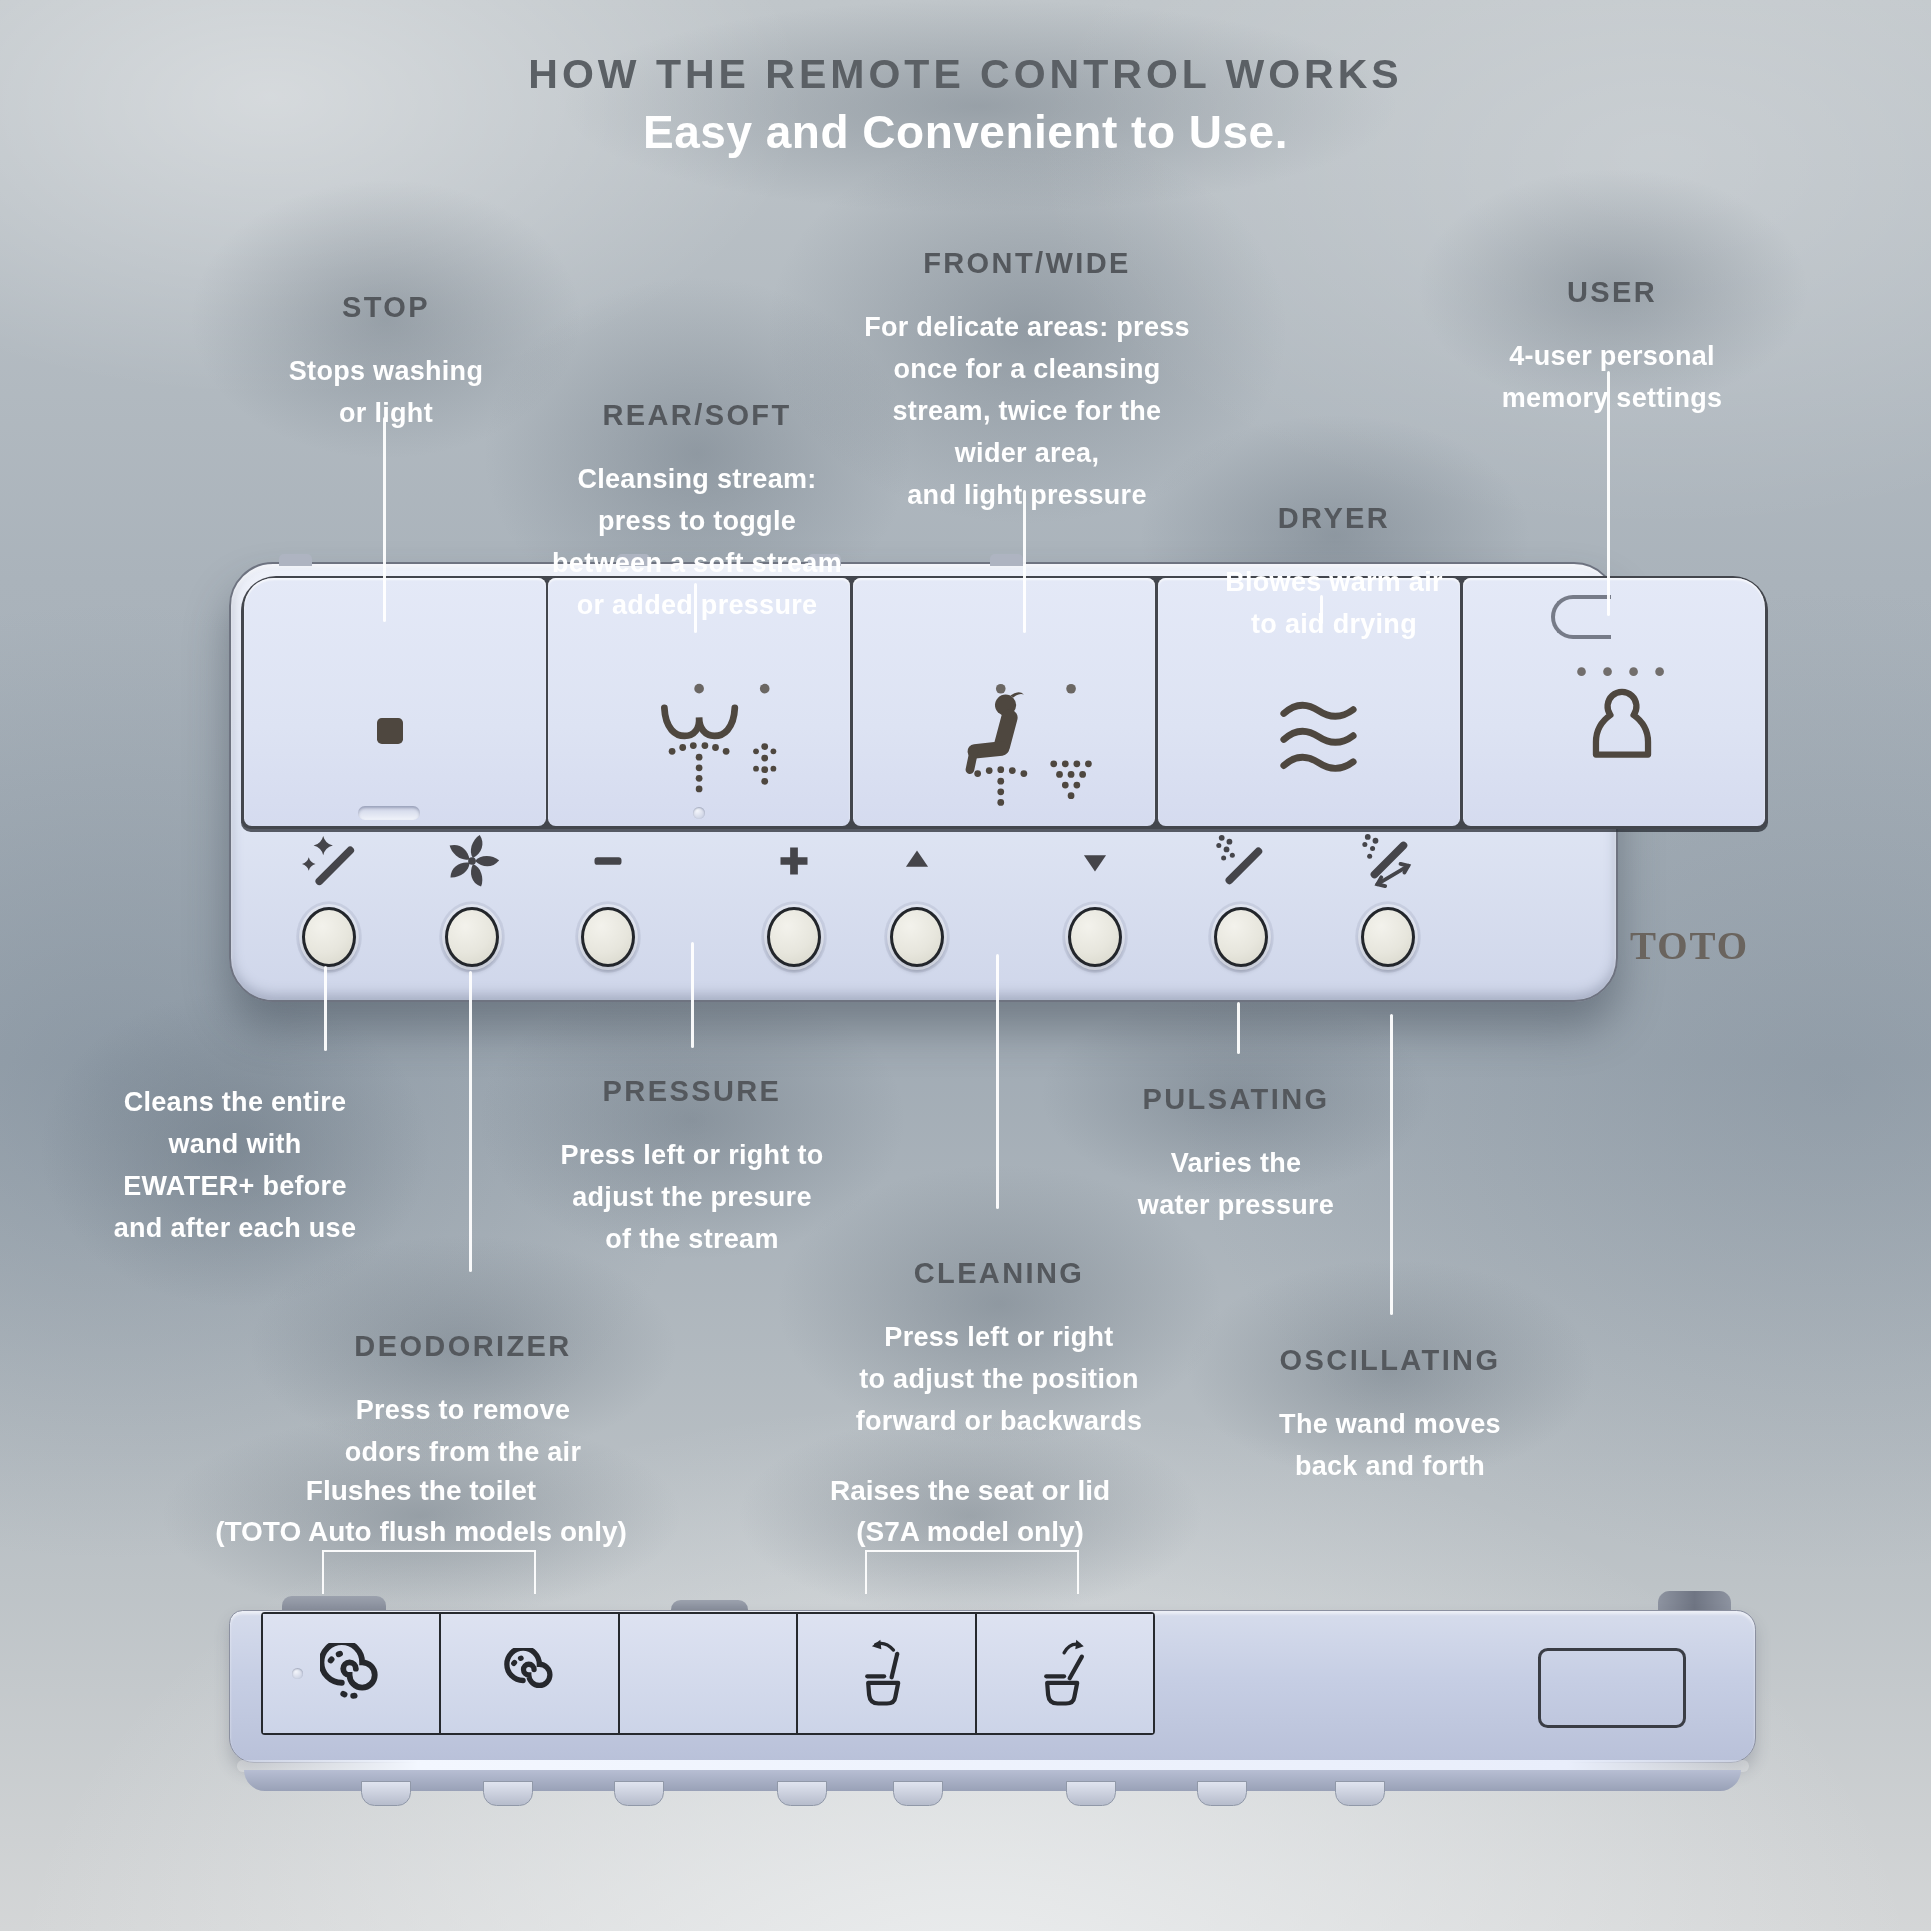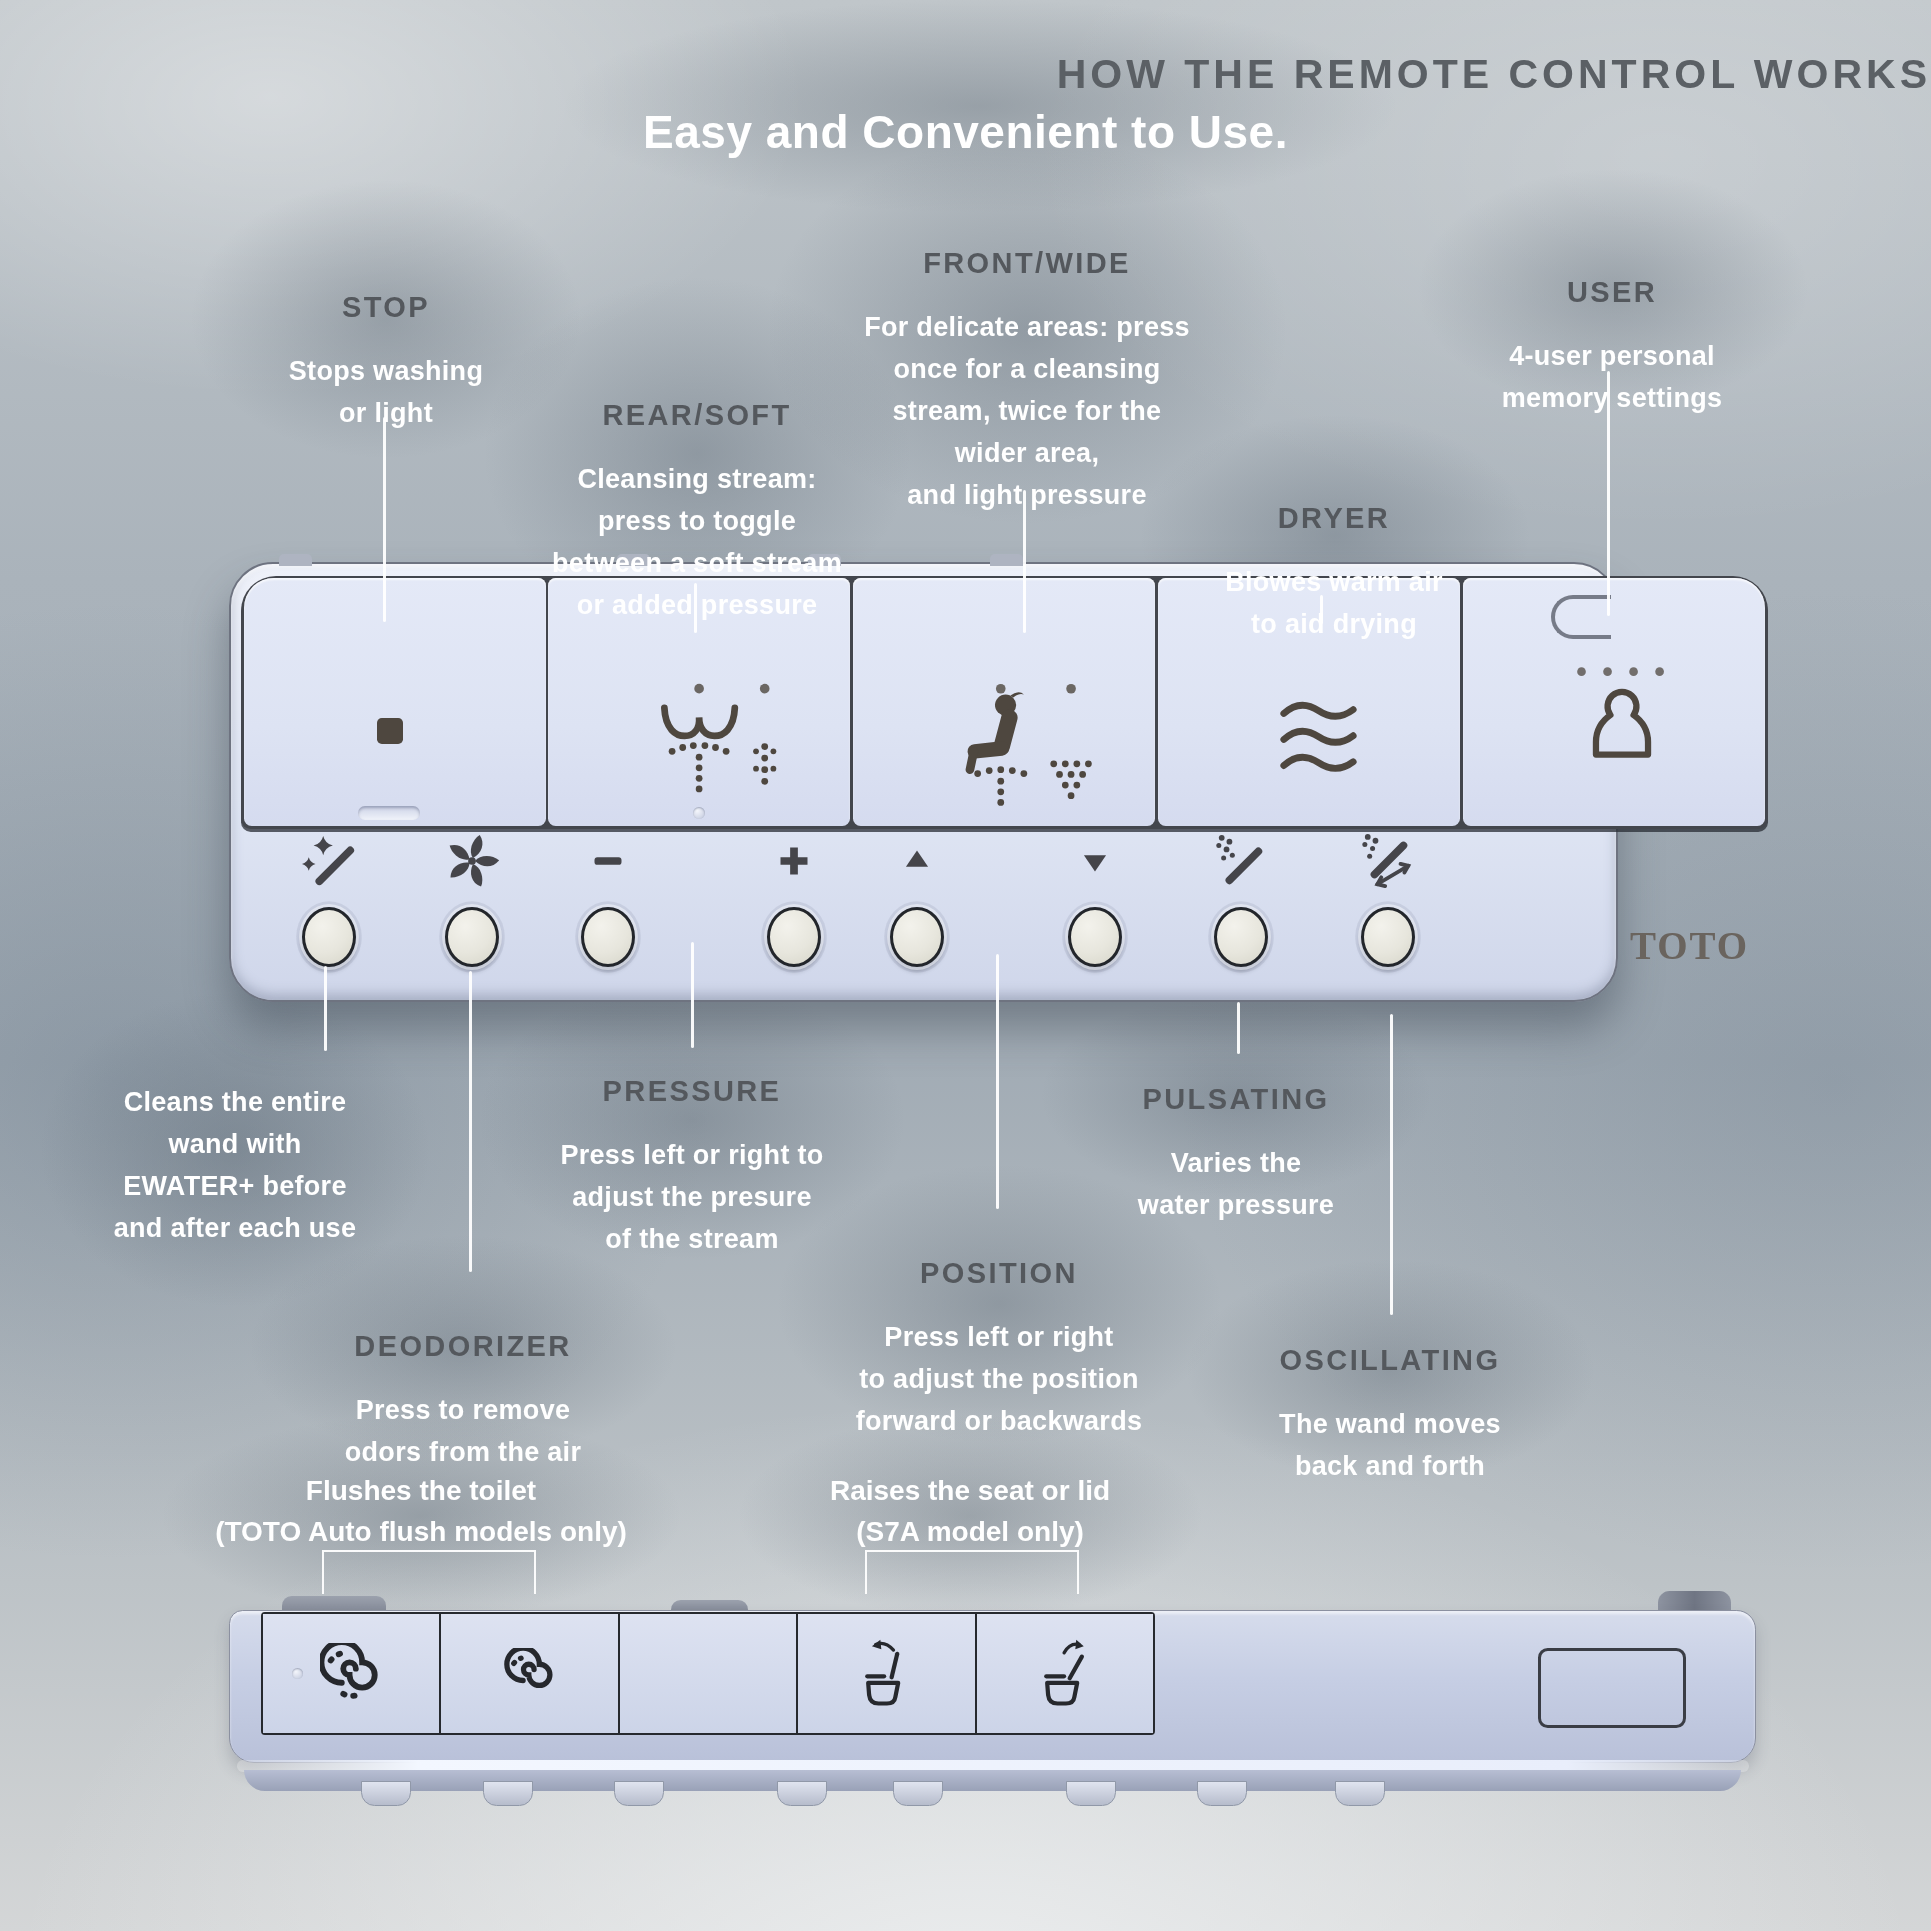--- a/index.html
+++ b/index.html
@@ -16,21 +16,21 @@
   .halo{position:absolute;pointer-events:none;
         background:radial-gradient(ellipse at center, rgba(82,94,106,.34), rgba(82,94,106,0) 68%);}
   .vline{position:absolute;width:2.9px;background:rgba(255,255,255,.94);border-radius:1.9px;}
   .bracket{position:absolute;border-top:2.9px solid rgba(255,255,255,.94);
            border-left:2.9px solid rgba(255,255,255,.94);border-right:2.9px solid rgba(255,255,255,.94);}
   .lbl{position:absolute;transform:translateX(-50%);text-align:center;white-space:pre-line;}
   .lbl .t{font-size:29px;font-weight:bold;letter-spacing:2.4px;color:#54585d;line-height:39px;}
   .lbl .d{margin-top:4.8px;font-size:27px;font-weight:bold;color:#ffffff;line-height:42px;letter-spacing:0.3px;}
   .under{position:absolute;transform:translateX(-50%);text-align:center;white-space:pre-line;
          font-size:28px;font-weight:bold;color:#fff;line-height:41px;}
-  .main-title{position:absolute;left:0;right:0;top:51px;text-align:right;
+  .main-title{position:absolute;left:0;right:0;top:51px;text-align:center;
               font-size:41px;font-weight:bold;letter-spacing:4px;color:#5b6065;}
   .main-sub{position:absolute;left:0;right:0;top:105px;text-align:center;
             font-size:46px;font-weight:bold;letter-spacing:0.5px;color:#ffffff;}
   
   .remote-top{position:absolute;left:229px;top:562px;width:1389px;height:440px;
      border:2.9px solid #6e7380;border-radius:44px;box-sizing:border-box;
      background:linear-gradient(180deg,#eef1f9 0%,#e0e6f4 55%,#cfd6ea 100%);
      box-shadow:0 27px 44px rgba(46,54,68,.40), inset 0 2.9px 3.9px rgba(255,255,255,.6), inset 0 -5.8px 11.6px rgba(118,126,148,.45);}
   .bigrow{position:absolute;left:9.7px;top:11.6px;width:1527px;height:253px;background:#43464d;
      border-radius:35px 35px 9.7px 9.7px;display:flex;gap:2.9px;padding:2.9px;box-sizing:border-box;
@@ -386,21 +386,21 @@
     <div class="d">Press to remove
 odors from the air</div>
   </div>
   <div class="lbl" style="left:692px;top:1054px;">
     <div class="t">PRESSURE</div>
     <div class="d">Press left or right to
 adjust the presure
 of the stream</div>
   </div>
   <div class="lbl" style="left:999px;top:1236px;">
-    <div class="t">POSITION</div>
+    <div class="t">CLEANING</div>
     <div class="d">Press left or right
 to adjust the position
 forward or backwards</div>
   </div>
   <div class="lbl" style="left:1236px;top:1062px;">
     <div class="t">PULSATING</div>
     <div class="d">Varies the
 water pressure</div>
   </div>
   <div class="lbl" style="left:1390px;top:1323px;">

